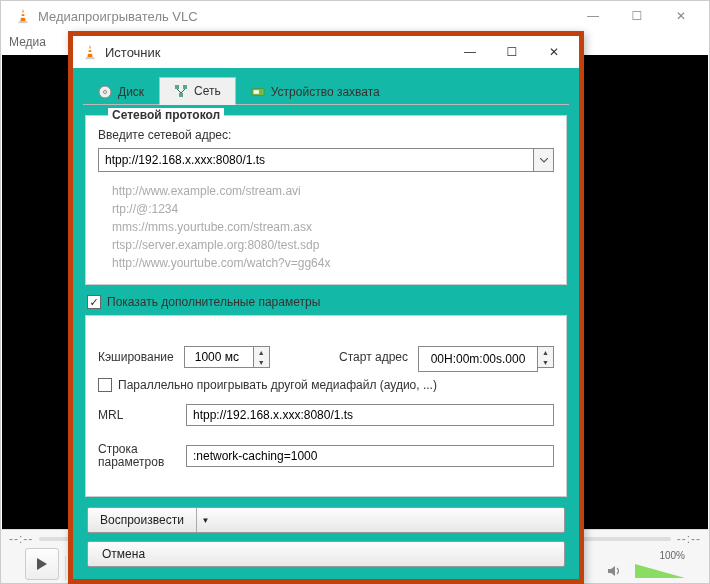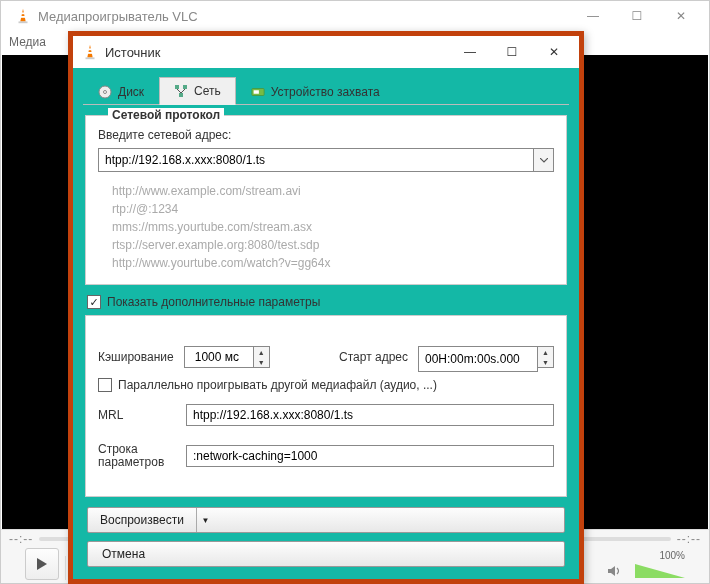--- a/index.html
+++ b/index.html
@@ -59,21 +59,21 @@
 
 
 .adv { border: 1px solid #ccc; background: #fff; padding: 10px 12px; margin: 0 2px; }
 .adv-row { display: flex; align-items: center; gap: 10px; margin-bottom: 10px; margin-top: 20px; }
 .adv-row .lab { color: #333; }
 .spinner { display: flex; height: 22px; }
 .spinner input { width: 70px; border: 1px solid #888; padding: 0 10px; text-align: left; font-size: 12px; }
 .spinner .arrows, .spinner2 .arrows { width: 16px; border: 1px solid #888; border-left: none; display: flex; flex-direction: column; background: #f4f4f4; }
 .spinner .arrows div, .spinner2 .arrows div { flex: 1; display: flex; align-items: center; justify-content: center; font-size: 7px; color: #444; }
 .spinner2 { display: flex; height: 22px; }
-.spinner2 input { width: 120px; border: 1px solid #888; padding: 12px 6px; text-align: left; font-size: 12px; }
+.spinner2 input { width: 120px; border: 1px solid #888; padding: 12px 6px; text-align: center; font-size: 12px; }
 .field-row { display: flex; align-items: center; gap: 10px; margin-bottom: 17px; }
 .field-row .lab { width: 78px; color: #333; }
 .field-row input { flex: 1; height: 22px; border: 1px solid #888; padding: 0 6px; font-size: 12px; }
 
 
 .dlg-buttons { display: flex; justify-content: flex-end; gap: 8px; padding: 10px 4px 2px 4px; flex-direction: column; }
 .btn { height: 26px; border: 1px solid #999; background: linear-gradient(#fdfdfd,#e8e8e8); padding: 0 14px; display: flex; align-items: center; border-radius: 2px; color: #222; }
 .btn.split { padding: 0; }
 .btn.split .main { padding: 0 12px; height: 100%; display: flex; align-items: center; }
 .btn.split .dd { width: 18px; height: 100%; border-left: 1px solid #aaa; display: flex; align-items: center; justify-content: center; font-size: 8px; }

